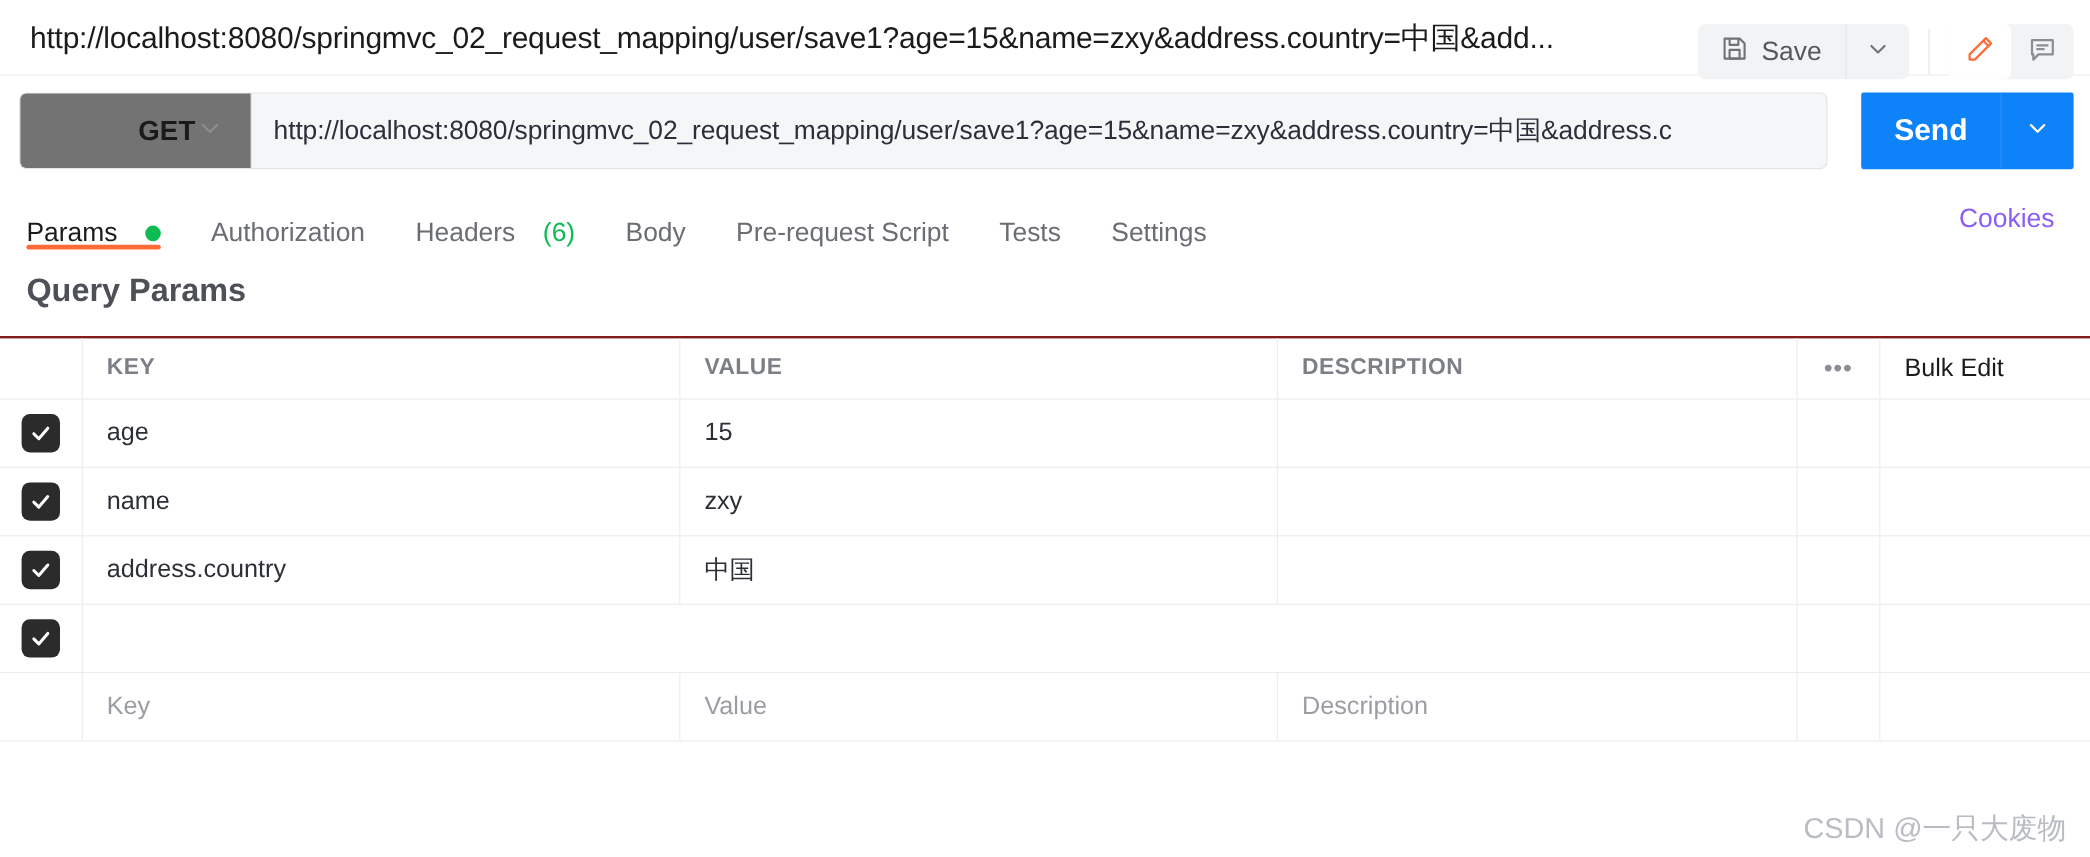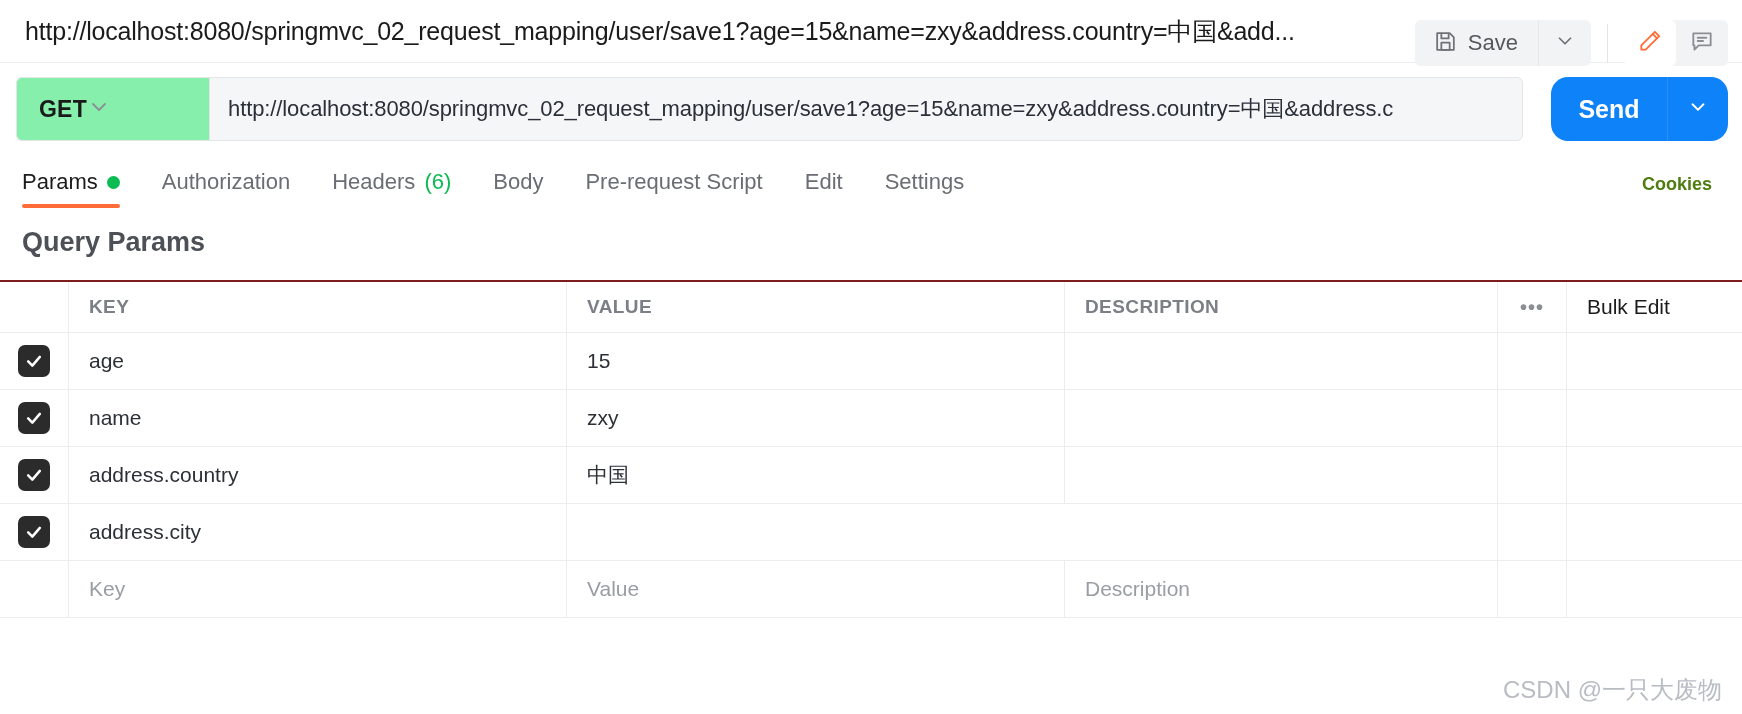--- a/index.html
+++ b/index.html
@@ -99,27 +99,27 @@
   
   .urlrow {
     display: flex;
     align-items: center;
     padding: 14px 14px 12px 16px;
     gap: 0;
   }
   .method-select {
     width: 193px;
     height: 64px;
-    background: #86efac;
+    background: #737373;
     border: 1px solid #e4e5e7;
     border-right: none;
     border-radius: 6px 0 0 6px;
     display: flex;
     align-items: center;
-    justify-content: flex-start;
+    justify-content: flex-end;
     padding: 0 22px 0 22px;
     box-sizing: border-box;
     cursor: pointer;
   }
   .method-select .m-label {
     font-size: 23px;
     font-weight: bold;
     color: #1a1a1a;
     letter-spacing: 0.2px;
   }
@@ -141,21 +141,21 @@
     color: #2a2f3a;
     white-space: nowrap;
     overflow: hidden;
     letter-spacing: -0.1px;
   }
   .send-group {
     display: flex;
     align-items: stretch;
     margin-left: 28px;
     height: 64px;
-    border-radius: 17px;
+    border-radius: 2px;
     overflow: hidden;
     background: #0e82f9;
   }
   .send-btn {
     display: flex;
     align-items: center;
     justify-content: center;
     width: 116px;
     font-size: 25px;
     font-weight: bold;
@@ -175,25 +175,24 @@
   .tabs {
     display: flex;
     align-items: flex-end;
     padding: 0 22px 0 22px;
     height: 54px;
     position: relative;
   }
   .tab {
     display: flex;
     align-items: center;
-    gap: 9px;
+    gap: 23px;
     margin-right: 42px;
     font-size: 22px;
     color: #6a6d73;
-    padding-bottom: 12px;
     position: relative;
     cursor: pointer;
     white-space: nowrap;
   }
   .tab.active {
     color: #1b1b1b;
   }
   .tab.active::after {
     content: "";
     position: absolute;
@@ -210,23 +209,23 @@
     border-radius: 50%;
     background: #0cbb52;
     display: inline-block;
   }
   .count {
     color: #0cbb52;
   }
   .cookies-link {
     margin-left: auto;
     margin-right: 8px;
-    font-size: 18px;
-    color: #4d7c0f;
-    font-weight: bold;
+    font-size: 22px;
+    color: #8b5cf6;
+    font-weight: normal;
     padding-bottom: 12px;
     cursor: pointer;
   }
 
   
   .section-title {
     font-size: 27px;
     font-weight: bold;
     color: #4e5057;
     padding: 20px 0 0 22px;
@@ -409,21 +408,21 @@
 
   <div class="tab">
     <span>Body</span>
   </div>
 
   <div class="tab">
     <span>Pre-request Script</span>
   </div>
 
   <div class="tab">
-    <span>Edit</span>
+    <span>Tests</span>
   </div>
 
   <div class="tab">
     <span>Settings</span>
   </div>
 
   <div class="cookies-link">Cookies</div>
 </div>
 
 <div class="section-title">Query Params</div>
@@ -489,21 +488,20 @@
   </div>
 
   <div class="trow">
     <div class="cell c-check">
       <div class="cbx">
         <svg width="20" height="20" viewBox="0 0 24 24" fill="none" stroke="#ffffff" stroke-width="3" stroke-linecap="round" stroke-linejoin="round">
           <path d="M5 12.5l5 5L19 7"></path>
         </svg>
       </div>
     </div>
-    <div class="cell c-key">address.city</div>
     <div class="cell c-desc"></div>
     <div class="cell c-dots"></div>
     <div class="cell c-bulk"></div>
   </div>
 
   <div class="trow">
     <div class="cell c-check"></div>
     <div class="cell c-key placeholder">Key</div>
     <div class="cell c-value placeholder">Value</div>
     <div class="cell c-desc placeholder">Description</div>

